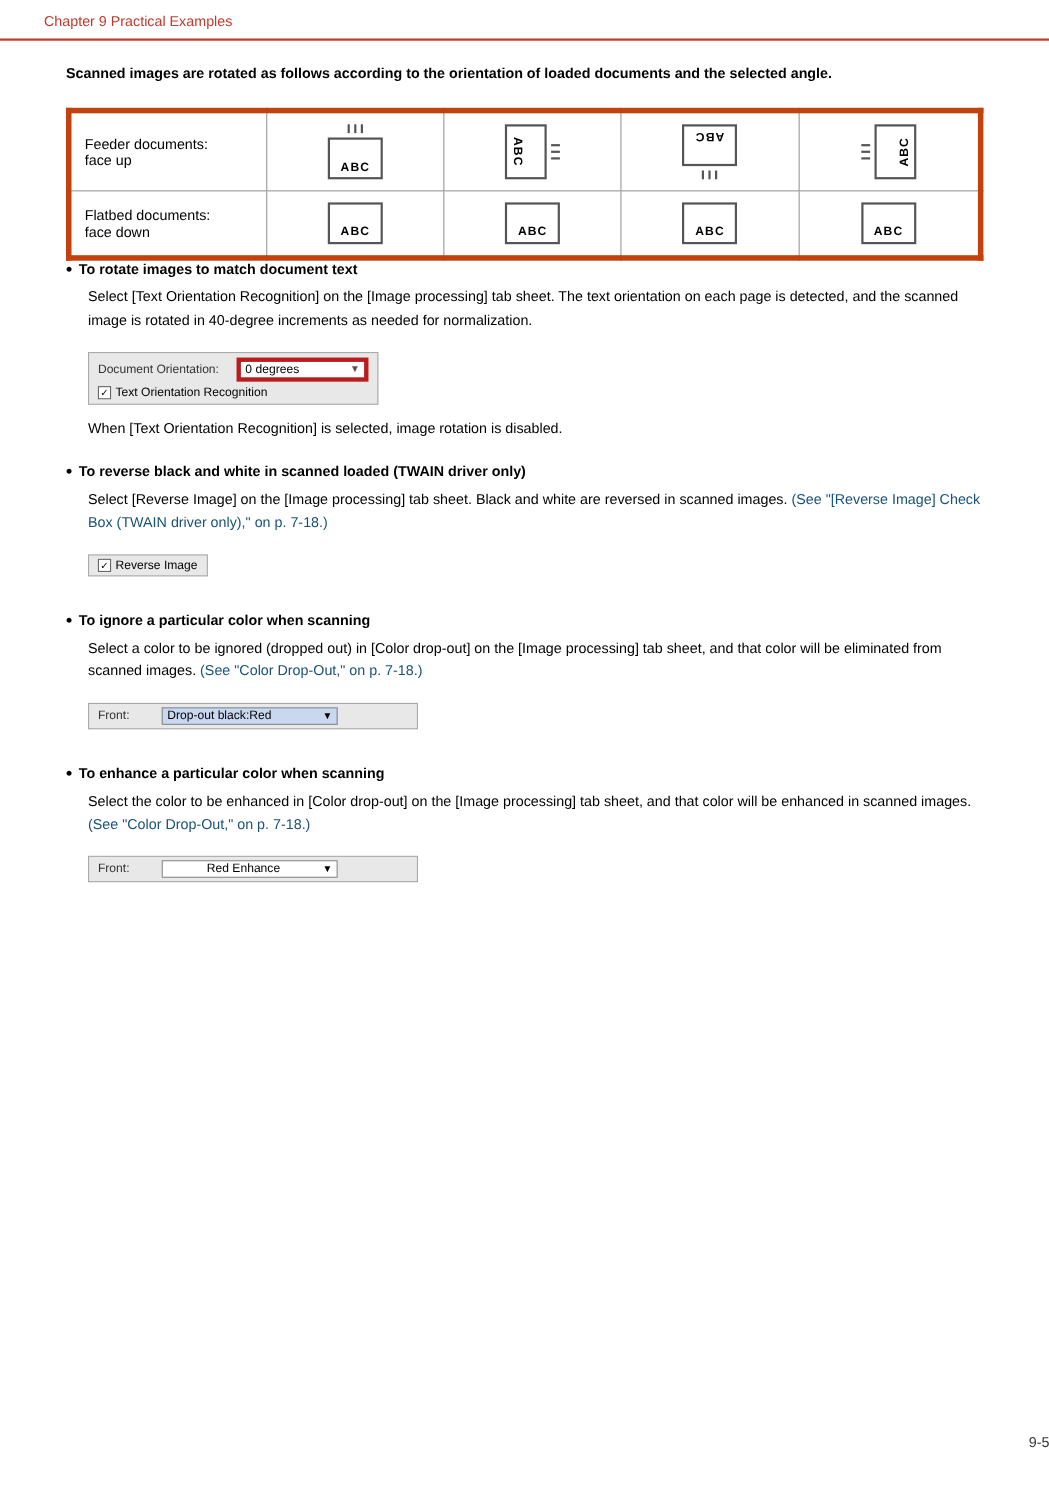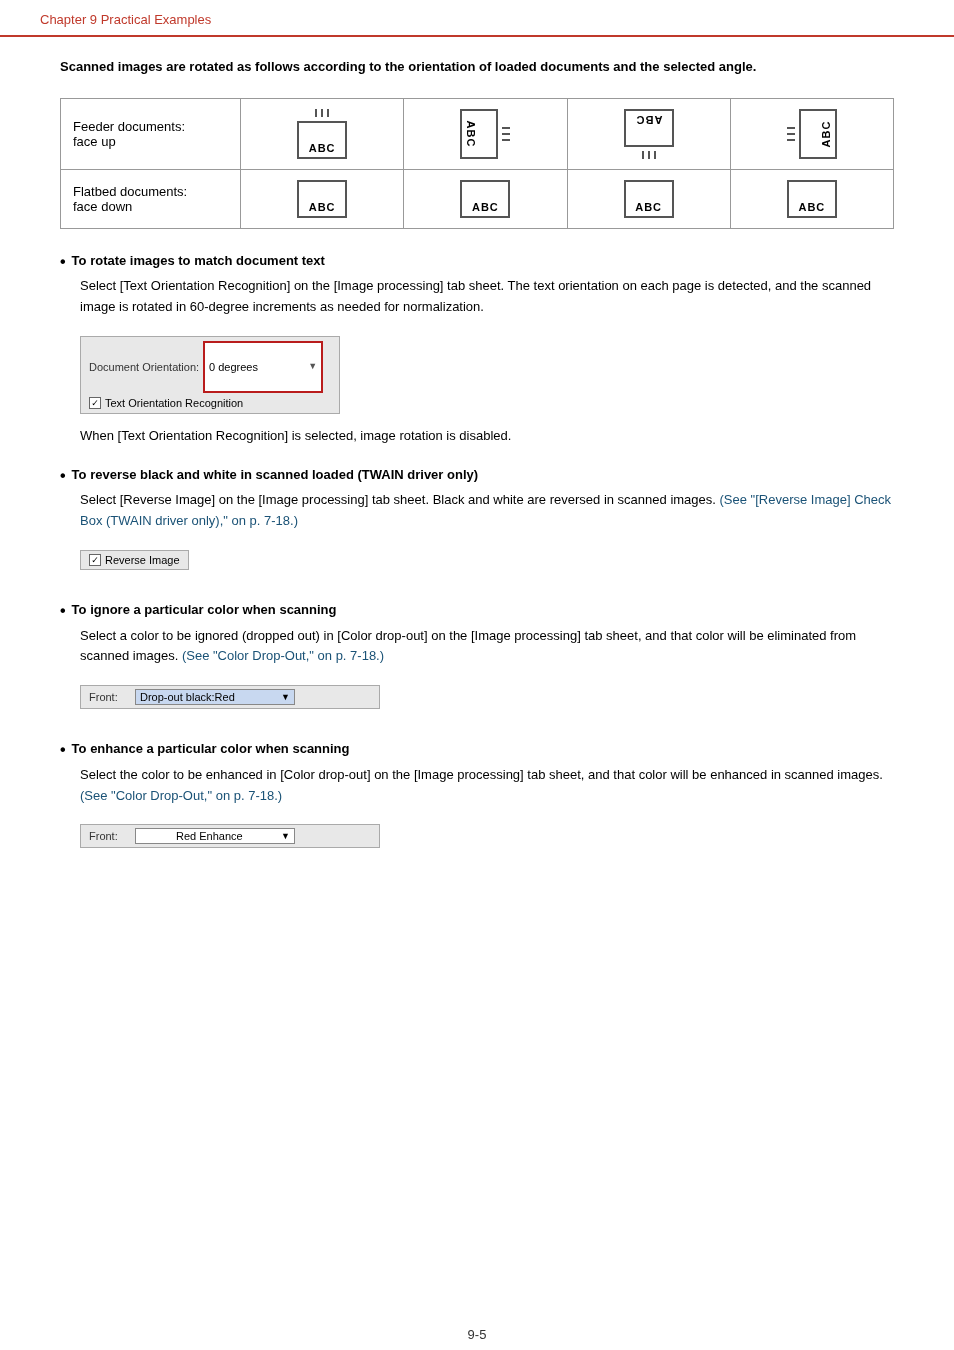--- a/index.html
+++ b/index.html
@@ -34,22 +34,21 @@
       font-size: 13px;
       line-height: 1.6;
       margin-bottom: 20px;
       font-weight: bold;
     }
 
     
     .doc-table {
       border-collapse: collapse;
       width: 100%;
-      margin-bottom: 24px;
-      border: 1px solid #c2410c;
+      border: 5px solid #c2410c;
     }
     .doc-table td, .doc-table th {
       border: 1px solid #999;
       padding: 10px 12px;
       vertical-align: middle;
       text-align: center;
     }
     .doc-table td.label-cell {
       text-align: left;
       font-size: 13px;
@@ -92,32 +91,32 @@
       padding: 4px 8px;
       display: inline-flex;
       flex-direction: column;
       gap: 4px;
       margin: 8px 0 12px 0;
       min-width: 260px;
     }
     .widget-row {
       display: flex;
       align-items: center;
-      gap: 4px;
+      gap: 16px;
     }
     .widget-label {
       font-size: 11px;
       color: #333;
       min-width: 110px;
     }
     .widget-dropdown {
-      border: 2px solid #b91c1c;
+      border: 4px solid #b91c1c;
       background: #fff;
       font-size: 11px;
-      padding: 18px 4px;
+      padding: 1px 4px;
       min-width: 120px;
       display: flex;
       justify-content: space-between;
     }
     .widget-dropdown-arrow {
       font-size: 9px;
       color: #555;
     }
     .widget-checkbox-row {
       display: flex;
@@ -146,21 +145,21 @@
       margin: 8px 0 12px 0;
       font-size: 11px;
     }
 
     .widget-front-row {
       border: 1px solid #aaa;
       background: #e8e8e8;
       padding: 3px 8px;
       display: inline-flex;
       align-items: center;
-      gap: 6px;
+      gap: 18px;
       margin: 8px 0 12px 0;
       min-width: 300px;
     }
     .widget-front-label {
       font-size: 11px;
       color: #333;
       min-width: 40px;
     }
     .widget-front-dropdown {
       border: 1px solid #888;
@@ -169,24 +168,24 @@
       padding: 1px 4px;
       min-width: 160px;
       display: flex;
       align-items: center;
       justify-content: space-between;
     }
 
     
     .page-footer {
       position: fixed;
-      bottom: 8px;
+      bottom: 32px;
       left: 0;
       right: 0;
-      text-align: center;
+      text-align: right;
       font-size: 13px;
       color: #333;
     }
 
     .scanner-wrapper {
       display: flex;
       flex-direction: column;
       align-items: center;
       gap: 2px;
     }
@@ -324,21 +323,21 @@
       </tr>
     </tbody>
   </table>
 
   <div class="bullet-section">
     <div class="bullet-title">
       <span class="bullet-dot">•</span>
       <span>To rotate images to match document text</span>
     </div>
     <div class="bullet-body">
-      <span>Select [Text Orientation Recognition] on the [Image processing] tab sheet. The text orientation on each page is detected, and the scanned image is rotated in 60-degree increments as needed for normalization.</span>
+      <span>Select [Text Orientation Recognition] on the [Image processing] tab sheet. The text orientation on each page is detected, and the scanned image is rotated in 40-degree increments as needed for normalization.</span>
     </div>
 
     <div style="padding-left:20px;">
       <div class="widget-box">
         <div class="widget-row">
           <span class="widget-label">Document Orientation:</span>
           <div class="widget-dropdown">
             <span>0 degrees</span>
             <span class="widget-dropdown-arrow">▼</span>
           </div>

